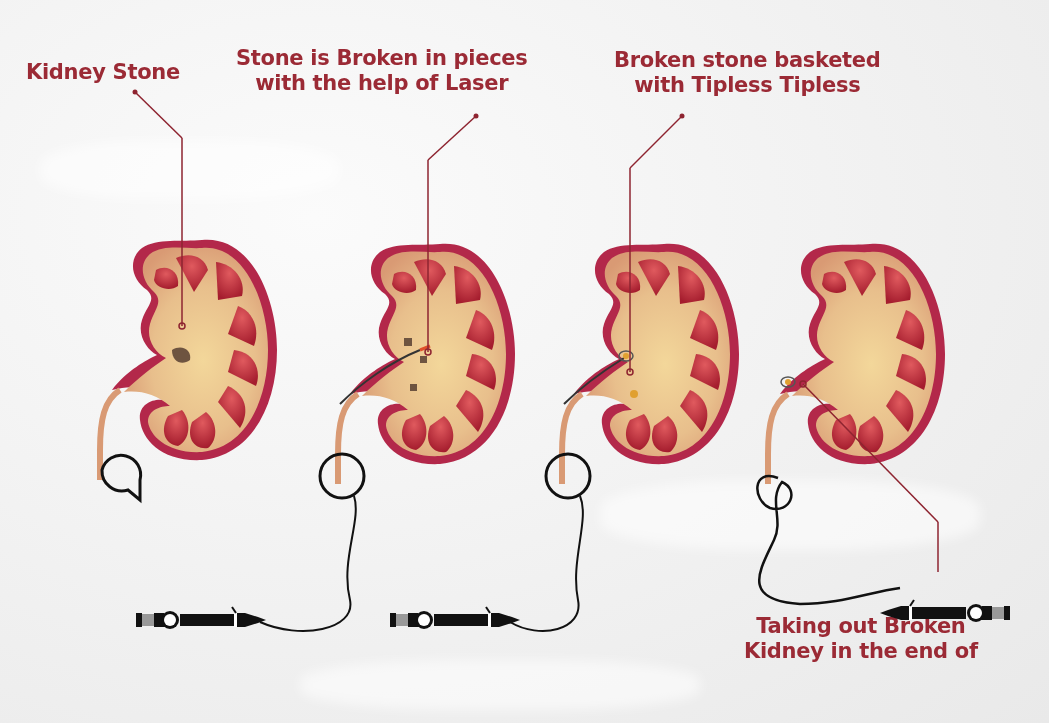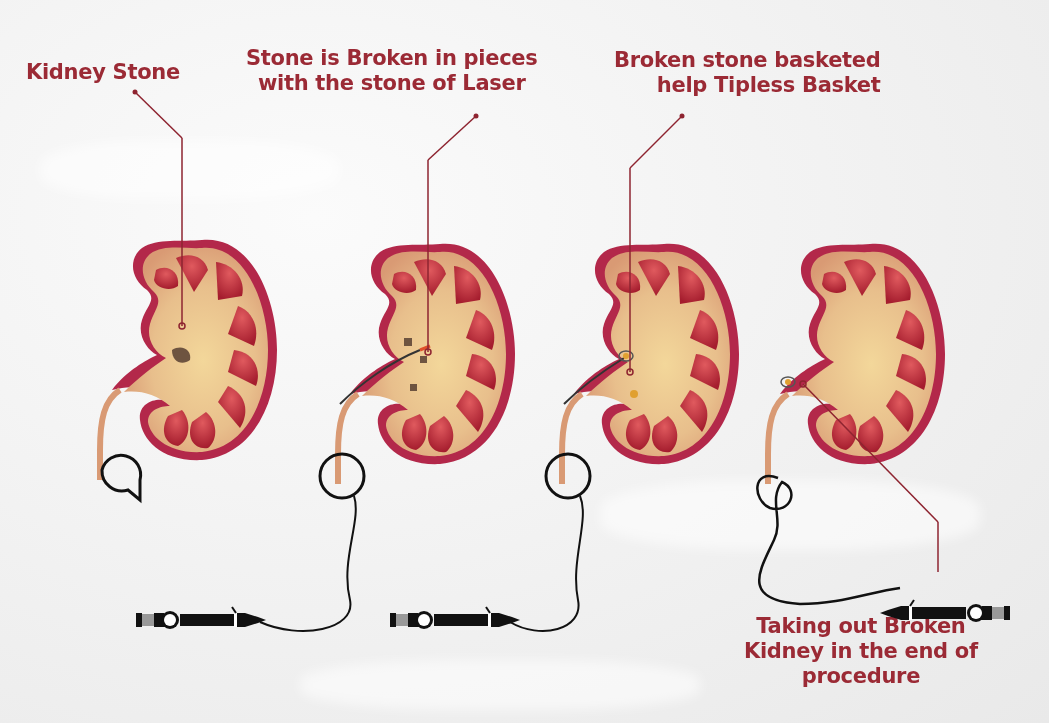--- a/index.html
+++ b/index.html
@@ -18,32 +18,31 @@
 </head>
 <body>
 
 <div class="paper-crease" style="left:40px;top:140px;width:300px;height:60px;"></div>
 <div class="paper-crease" style="left:600px;top:480px;width:380px;height:70px;"></div>
 <div class="paper-crease" style="left:300px;top:660px;width:400px;height:50px;"></div>
 
 <div class="label" style="left:26px;top:60px;">
   <div>Kidney Stone</div>
 </div>
-<div class="label" style="left:236px;top:46px;margin-left:10px;">
+<div class="label" style="left:236px;top:46px;">
   <div>Stone  is Broken in pieces</div>
-  <div>with the stone of Laser</div>
+  <div>with the help of Laser</div>
 </div>
-<div class="label" style="left:614px;top:48px;text-align:right;">
+<div class="label" style="left:614px;top:48px;">
   <div>Broken stone basketed</div>
-  <div>help Tipless Basket</div>
+  <div>with Tipless Tipless</div>
 </div>
 <div class="label" style="left:744px;top:614px;">
   <div>Taking out Broken</div>
   <div>Kidney in  the end of</div>
-  <div>procedure</div>
 </div>
 
 <svg class="diagram" width="1049" height="723" viewBox="0 0 1049 723">
   <defs>
     <radialGradient id="inner" cx="55%" cy="55%" r="60%">
       <stop offset="0%" stop-color="#f3d79a"></stop>
       <stop offset="60%" stop-color="#e8bf8c"></stop>
       <stop offset="100%" stop-color="#d99a74"></stop>
     </radialGradient>
     <radialGradient id="pyr" cx="50%" cy="30%" r="70%">

